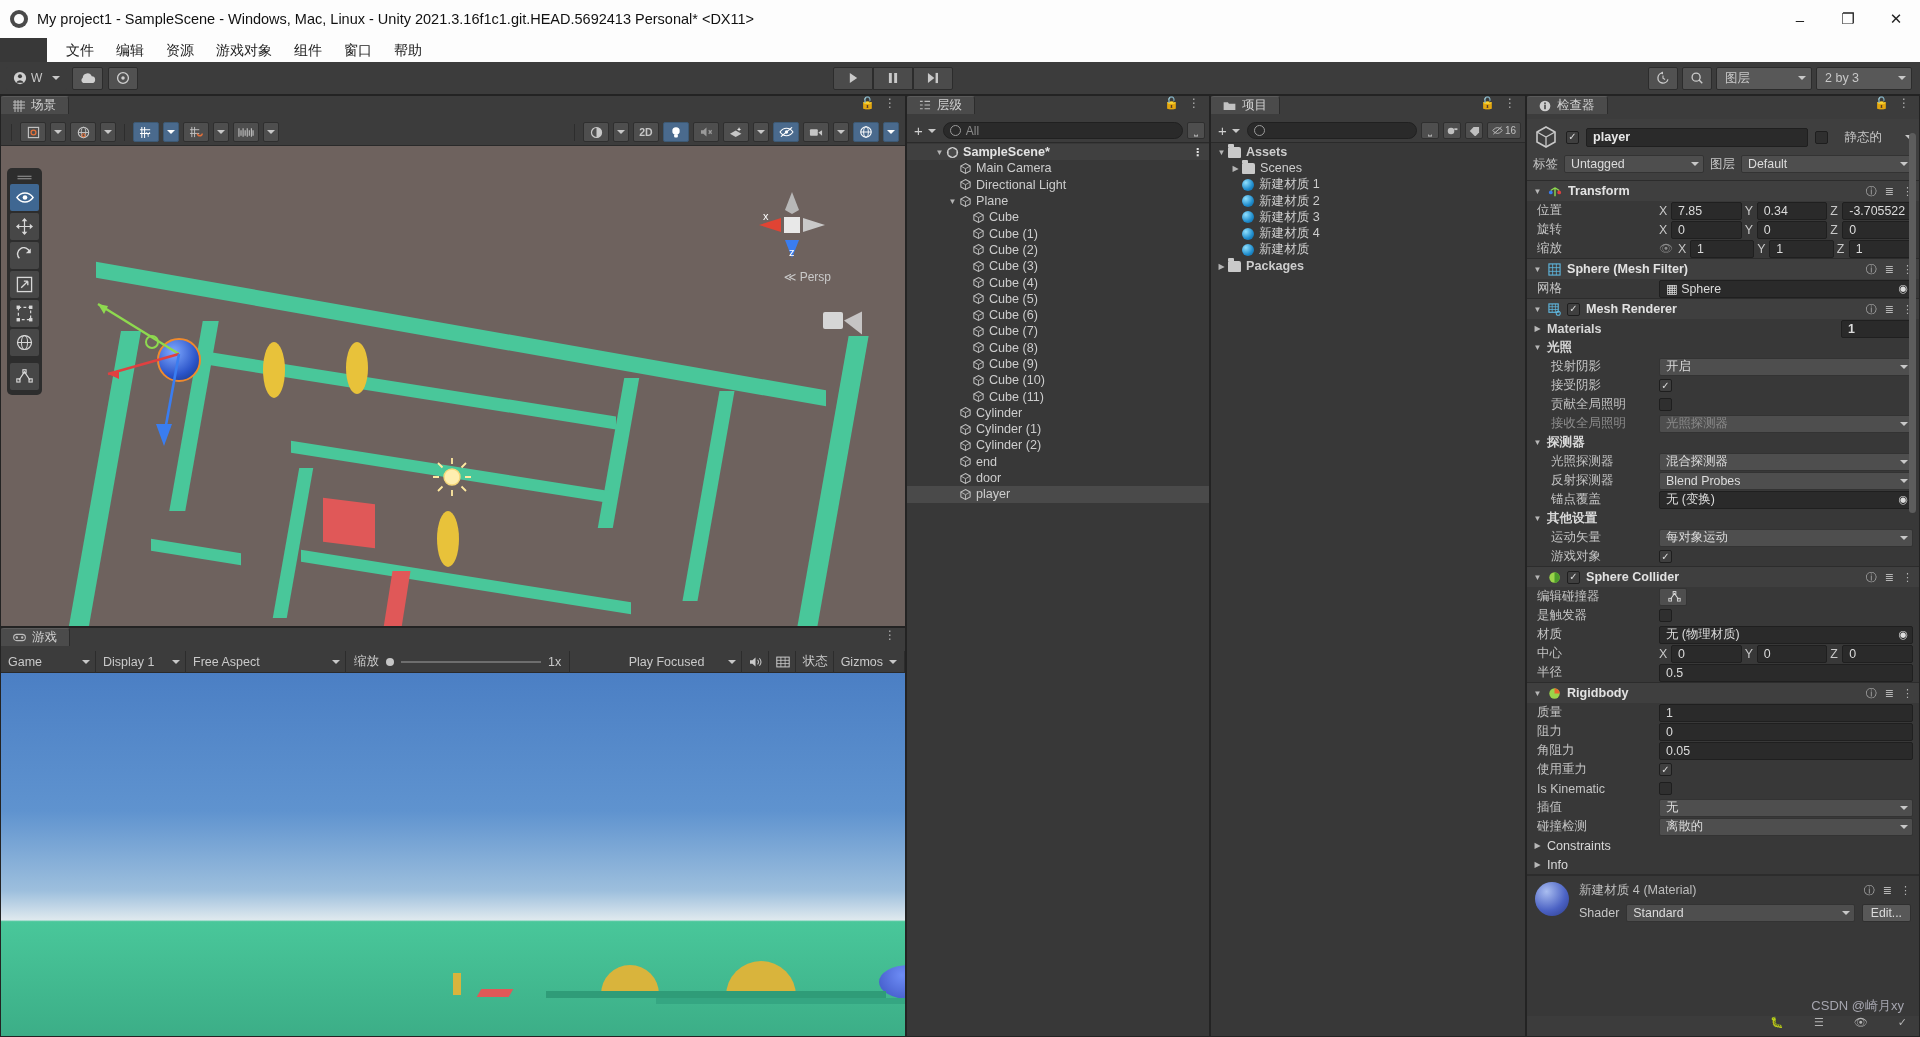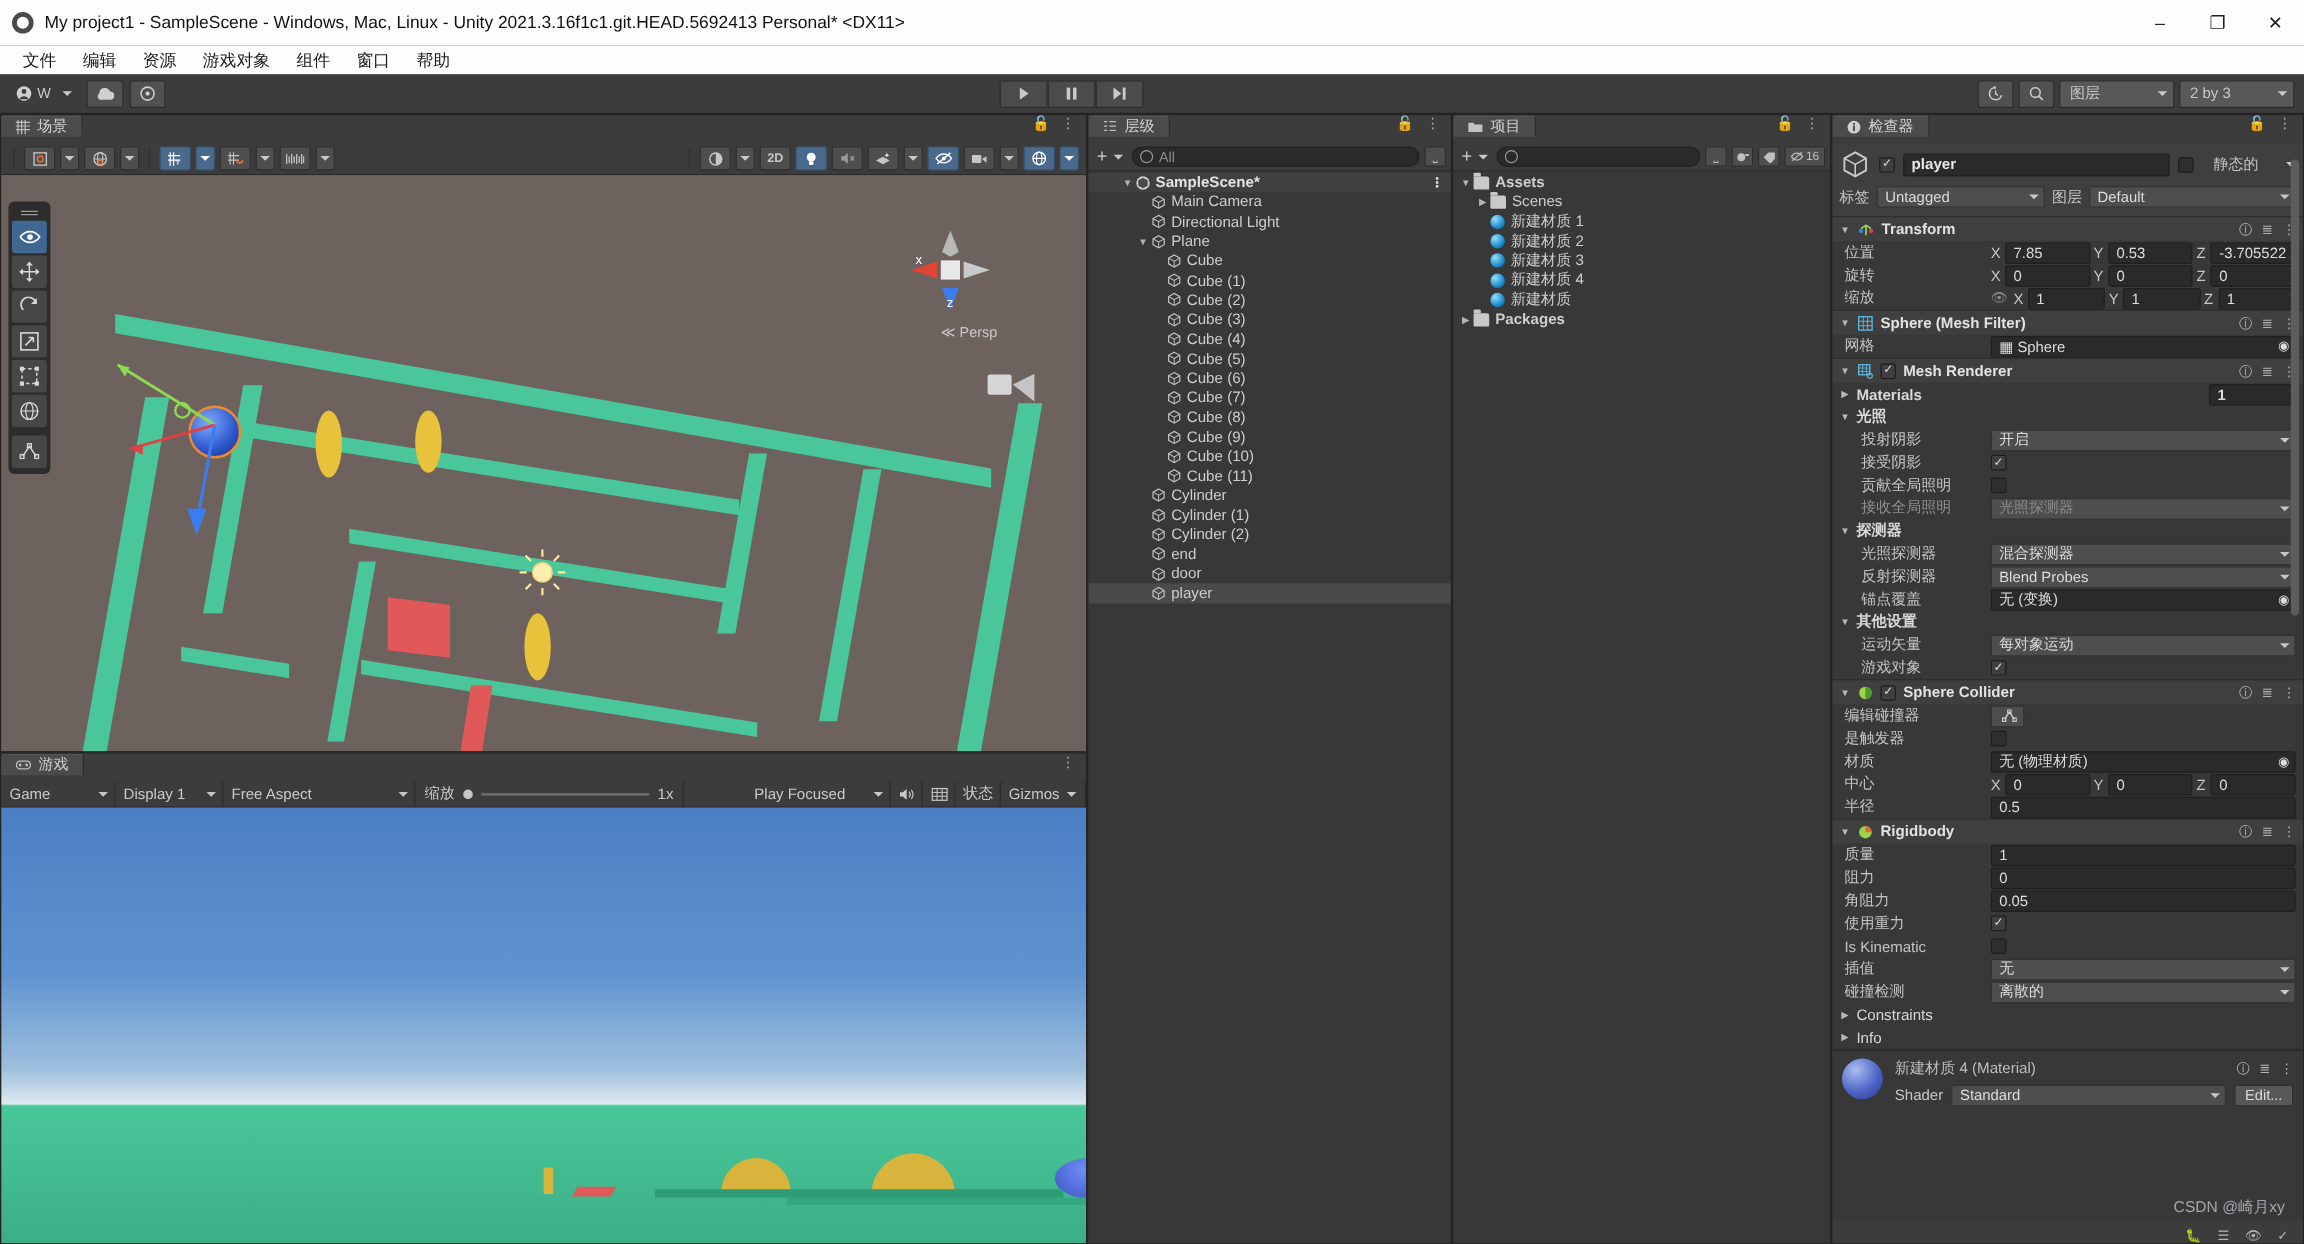--- a/index.html
+++ b/index.html
@@ -8,21 +8,21 @@
 
   
   .titlebar { height:38px; background:#fdfdfd; color:#111; display:flex; align-items:center; padding-left:10px; font-size:14.5px; }
   .titlebar .tlogo { width:18px; height:18px; border-radius:50%; background:#4a4a4a; margin-right:9px; position:relative; }
   .titlebar .tlogo::after{content:"";position:absolute;inset:4px;border-radius:50%;background:#fdfdfd;}
   .titlebar .ttext { flex:1; }
   .winbtns { display:flex; height:38px; }
   .winbtn { width:48px; height:38px; display:flex; align-items:center; justify-content:center; color:#222; font-size:15px; }
 
   
-  .menubar { height:24px; background:#fdfdfd; color:#1a1a1a; display:flex; align-items:center; padding-left:8px; font-size:14px; }
+  .menubar { height:24px; background:#fdfdfd; color:#1a1a1a; display:flex; align-items:center; padding-left:8px; font-size:14px;margin-left:47px; }
   .menubar span { padding:0 11px; line-height:24px; }
 
   
   .toolbar { height:33px; background:#3c3c3c; display:flex; align-items:center; border-bottom:1px solid #232323; }
   .tb-left { display:flex; align-items:center; gap:5px; padding-left:6px; }
   .tb-center { flex:1; display:flex; align-items:center; justify-content:center; gap:0; }
   .tb-right { display:flex; align-items:center; gap:4px; padding-right:8px; }
   .tbtn { height:23px; min-width:30px; background:#515151; border:1px solid #2c2c2c; border-radius:2px;
     display:flex; align-items:center; justify-content:center; color:#c8c8c8; font-size:12px; padding:0 6px; }
   .tbtn.flat { background:#3c3c3c; border-color:transparent; }
@@ -131,22 +131,22 @@
 
   .matfoot { border-top:1px solid #2c2c2c; padding:6px 8px 8px 8px; background:#383838; }
   .matsphere { width:34px; height:34px; border-radius:50%;
     background:radial-gradient(circle at 34% 28%,#a9bdf0,#4b62c4 58%,#2c3a87); flex:none; }
   .editbtn { height:18px; background:#585858; border:1px solid #2f2f2f; border-radius:2px; padding:0 8px;
     display:flex; align-items:center; font-size:12.2px; color:#dcdcdc; }
 
   .vscroll { position:absolute; right:1px; top:2px; width:11px; bottom:2px; }
   .vscroll .thumb { position:absolute; left:2px; width:7px; top:12px; height:380px; background:#5d5d5d; border-radius:4px; }
 
-  .statusbar { height:20px; background:#3c3c3c; display:flex; align-items:flex-end; justify-content:flex-end;
-    gap:13px; padding-right:12px; color:#b4b4b4; font-size:11px; }
+  .statusbar { height:20px; background:#3c3c3c; display:flex; align-items:flex-start; justify-content:flex-end;
+    gap:30px; padding-right:12px; color:#b4b4b4; font-size:11px; }
   .wm { position:absolute; right:16px; bottom:22px; color:#b9b9c4; font-size:13px; opacity:.85; }
 </style>
 </head>
 <body>
 
 <div class="titlebar">
   <div class="tlogo"></div>
   <div class="ttext">My project1 - SampleScene - Windows, Mac, Linux - Unity 2021.3.16f1c1.git.HEAD.5692413 Personal* &lt;DX11&gt;</div>
   <div class="winbtns">
     <div class="winbtn">–</div>
@@ -959,21 +959,21 @@
               <div class="prow">
                 <span class="pname">位置</span>
                 <div class="pval">
                   <div class="xyz">
                     <span class="axl">X</span>
                     <div class="field dark" style="flex:1">
                       <span>7.85</span>
                     </div>
                     <span class="axl">Y</span>
                     <div class="field dark" style="flex:1">
-                      <span>0.53</span>
+                      <span>0.34</span>
                     </div>
                     <span class="axl">Z</span>
                     <div class="field dark" style="flex:1">
                       <span>-3.705522</span>
                     </div>
                   </div>
                 </div>
               </div>
               <div class="prow">
                 <span class="pname">旋转</span>

